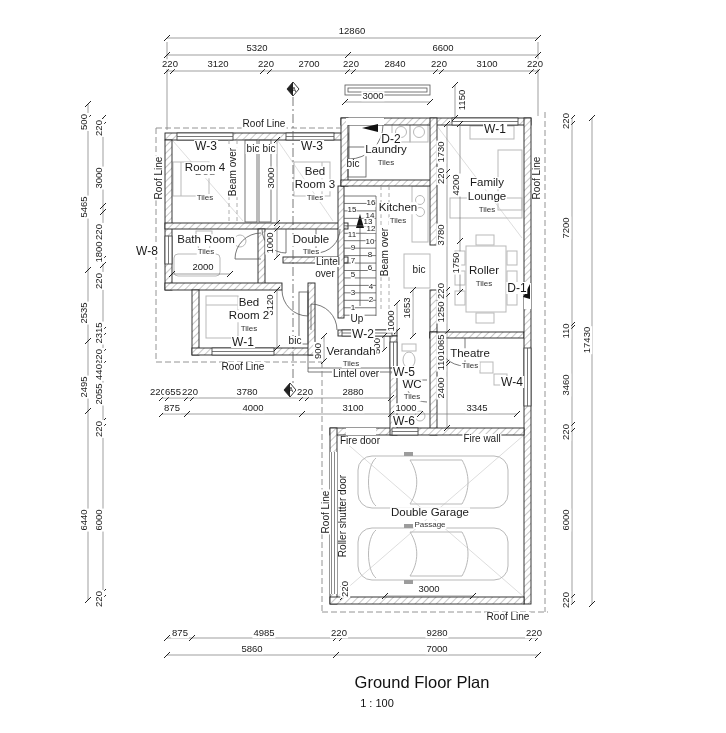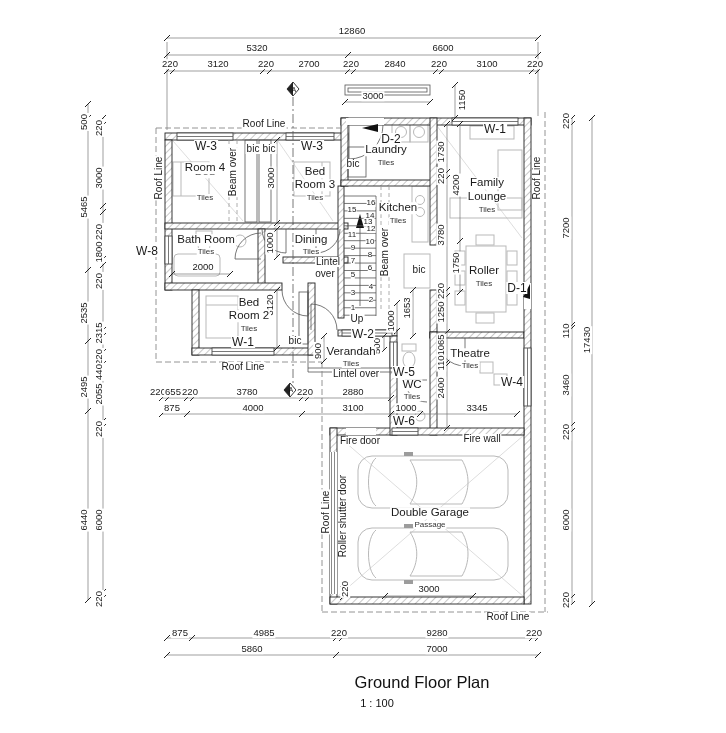--- a/index.html
+++ b/index.html
@@ -477,21 +477,21 @@
 <span class="lbl sub" style="left:386px;top:163px">Tiles</span>
 <span class="lbl rm" style="left:487px;top:183px">Family</span>
 <span class="lbl rm" style="left:487px;top:197px">Lounge</span>
 <span class="lbl sub" style="left:487px;top:210px">Tiles</span>
 <span class="lbl rm" style="left:398px;top:208px">Kitchen</span>
 <span class="lbl sub" style="left:398px;top:221px">Tiles</span>
 <span class="lbl rm" style="left:484px;top:271px">Roller</span>
 <span class="lbl sub" style="left:484px;top:284px">Tiles</span>
 <span class="lbl rm" style="left:206px;top:240px">Bath Room</span>
 <span class="lbl sub" style="left:206px;top:252px">Tiles</span>
-<span class="lbl rm" style="left:311px;top:240px">Dining</span>
+<span class="lbl rm" style="left:311px;top:240px">Double</span>
 <span class="lbl sub" style="left:311px;top:252px">Tiles</span>
 <span class="lbl rm" style="left:249px;top:303px">Bed</span>
 <span class="lbl rm" style="left:249px;top:316px">Room 2</span>
 <span class="lbl sub" style="left:249px;top:329px">Tiles</span>
 <span class="lbl rm" style="left:351px;top:352px">Verandah</span>
 <span class="lbl sub" style="left:351px;top:364px">Tiles</span>
 <span class="lbl rm" style="left:412px;top:385px">WC</span>
 <span class="lbl sub" style="left:412px;top:397px">Tiles</span>
 <span class="lbl rm" style="left:470px;top:354px">Theatre</span>
 <span class="lbl sub" style="left:470px;top:366px">Tiles</span>

